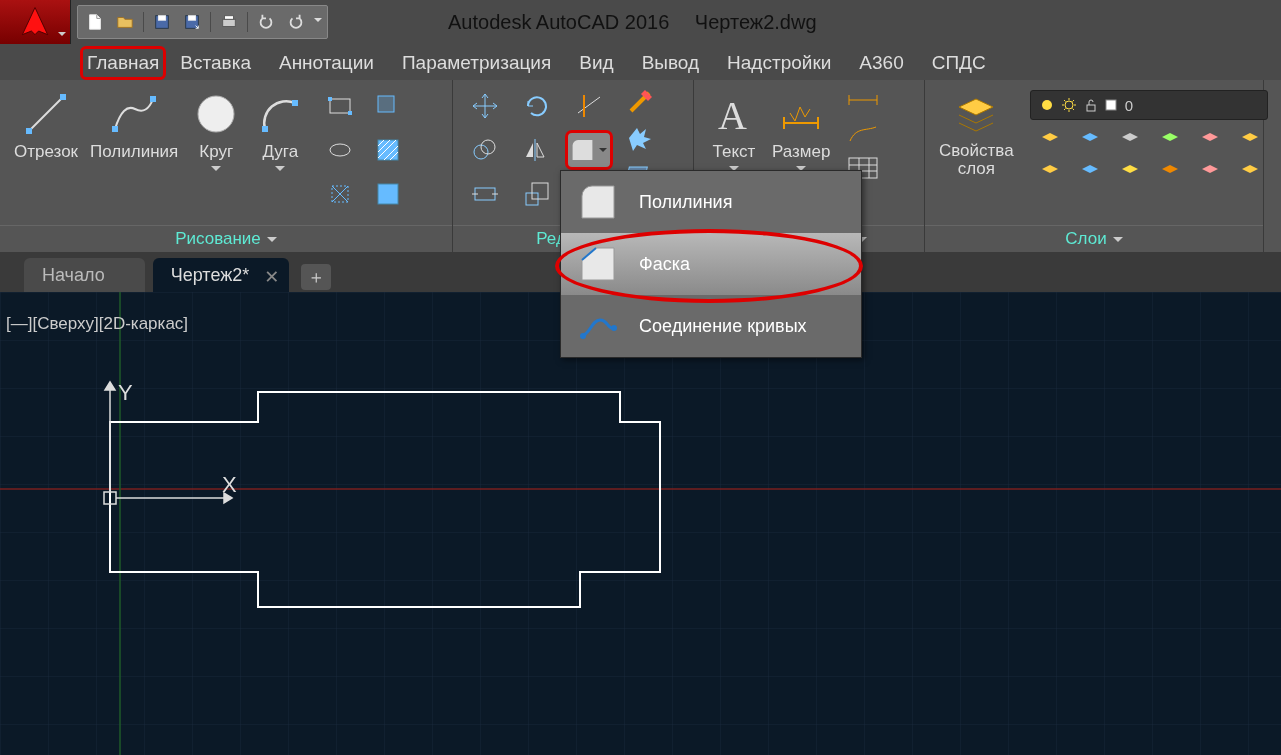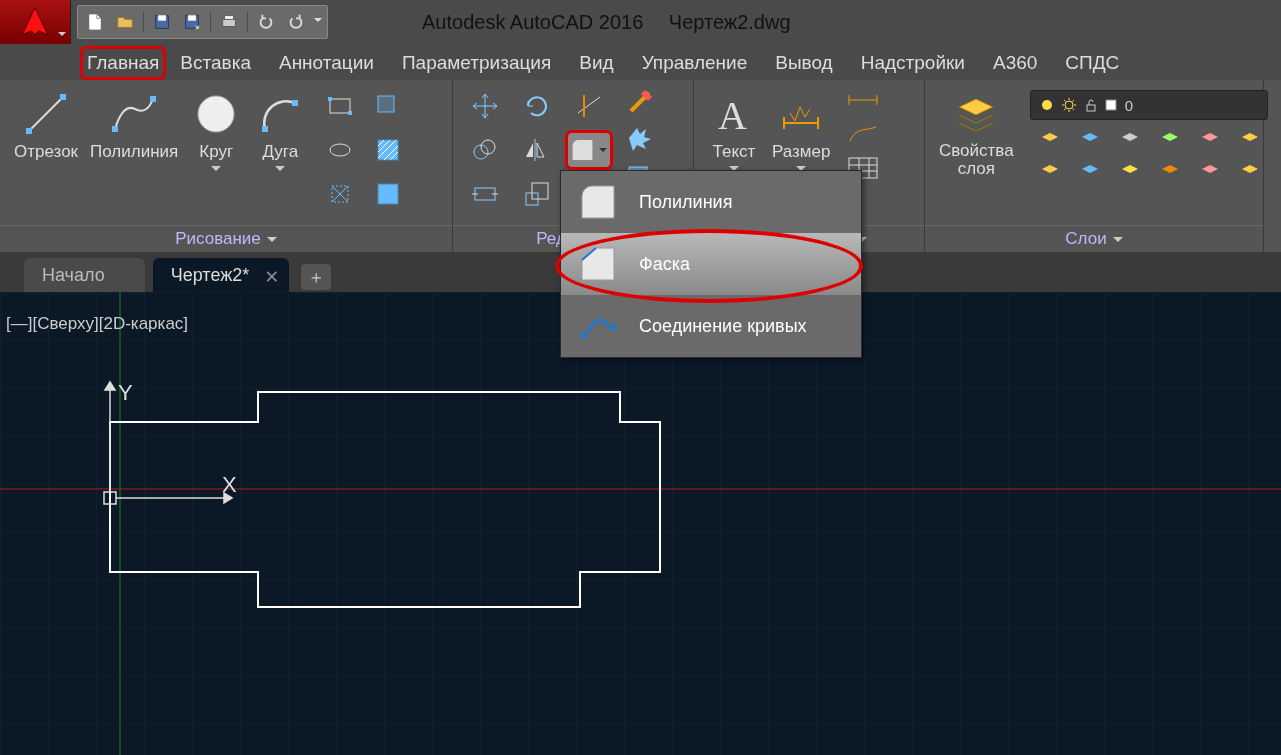--- a/index.html
+++ b/index.html
@@ -5,29 +5,29 @@
 html,body{margin:0;padding:0;width:1281px;height:755px;overflow:hidden;font-family:"Segoe UI",Tahoma,sans-serif;background:#0b1927;color:#ccc;font-size:14px}
 .qat-bar{position:absolute;left:0;top:0;width:100%;height:44px;background:#4a4a4a;display:flex;align-items:center}
 .app-logo{width:70px;height:44px;background:linear-gradient(#a11,#700);display:flex;align-items:center;justify-content:center;position:relative;border-right:1px solid #222}
 .app-logo svg{width:36px;height:36px}
 .app-logo .dd{position:absolute;right:4px;bottom:4px;border:4px solid transparent;border-top-color:#ccc}
 .qat{display:flex;align-items:center;height:32px;background:#6a6a6a;border:1px solid #888;border-radius:2px;margin-left:6px;padding:0 2px}
 .qat-btn{width:30px;height:28px;display:flex;align-items:center;justify-content:center;border:none;background:transparent;cursor:pointer}
 .qat-btn svg{stroke:#eee;fill:none}
 .qat-div{width:1px;height:20px;background:#4a4a4a;margin:0 3px}
 .qat-end{width:14px;display:flex;align-items:center;justify-content:center}
-.title-text{margin-left:94px;font-size:20px;color:#111}
+.title-text{margin-left:120px;font-size:20px;color:#111}
 .title-text .file{margin-left:20px}
 .tabs-bar{position:absolute;left:0;top:44px;width:100%;height:36px;background:#4a4a4a;display:flex;align-items:flex-end;padding-left:80px}
 .tab{padding:6px 14px;color:#ddd;font-size:19px;cursor:pointer}
 .tab.active{border:3px solid #d00;border-radius:6px;padding:3px 4px}
 .ribbon{position:absolute;left:0;top:80px;width:100%;height:172px;background:#555;display:flex}
 .panel{border-right:1px solid #3a3a3a;display:flex;flex-direction:column;height:100%;position:relative}
 .panel-body{flex:1;display:flex;align-items:flex-start;padding:6px 8px 0 8px}
-.panel-title{height:26px;display:flex;align-items:center;justify-content:center;color:#c4b5fd;font-size:17px;background:#555;border-top:1px solid #666}
+.panel-title{height:26px;display:flex;align-items:center;justify-content:center;color:#5eead4;font-size:17px;background:#555;border-top:1px solid #666}
 .panel-title .dd{margin-left:6px;border:5px solid transparent;border-top-color:#ccc;margin-top:5px}
 .big-btn{display:flex;flex-direction:column;align-items:center;justify-content:flex-start;width:auto;padding:2px 6px;background:transparent;border:none;cursor:pointer;color:#ddd}
 .big-btn .ico{width:52px;height:52px;display:flex;align-items:center;justify-content:center;margin-bottom:2px}
 .big-btn .lbl{font-size:17px;white-space:nowrap}
 .big-btn .dd{border:5px solid transparent;border-top-color:#ccc;margin-top:4px}
 .mini-grid{display:grid;grid-template-columns:repeat(2,44px);grid-auto-rows:40px;gap:4px;margin-left:6px}
 .mini-grid3{display:grid;grid-template-columns:repeat(3,48px);grid-auto-rows:40px;gap:4px}
 .mini-grid3b{display:grid;grid-template-columns:repeat(6,36px);grid-auto-rows:28px;gap:4px;margin-left:12px;margin-top:6px}
 .sbtn{display:flex;align-items:center;justify-content:center;background:transparent;border:none;cursor:pointer}
 .sbtn svg{display:block}
@@ -110,21 +110,20 @@
     <span class="file">Чертеж2.dwg</span>
   </div>
 </div>
 
 <div class="tabs-bar">
   <div class="tab active">Главная</div>
   <div class="tab">Вставка</div>
   <div class="tab">Аннотации</div>
   <div class="tab">Параметризация</div>
   <div class="tab">Вид</div>
-  <div class="tab">Управление</div>
   <div class="tab">Вывод</div>
   <div class="tab">Надстройки</div>
   <div class="tab">A360</div>
   <div class="tab">СПДС</div>
 </div>
 
 <div class="ribbon">
 
   <div class="panel" style="width:452px">
     <div class="panel-body">

